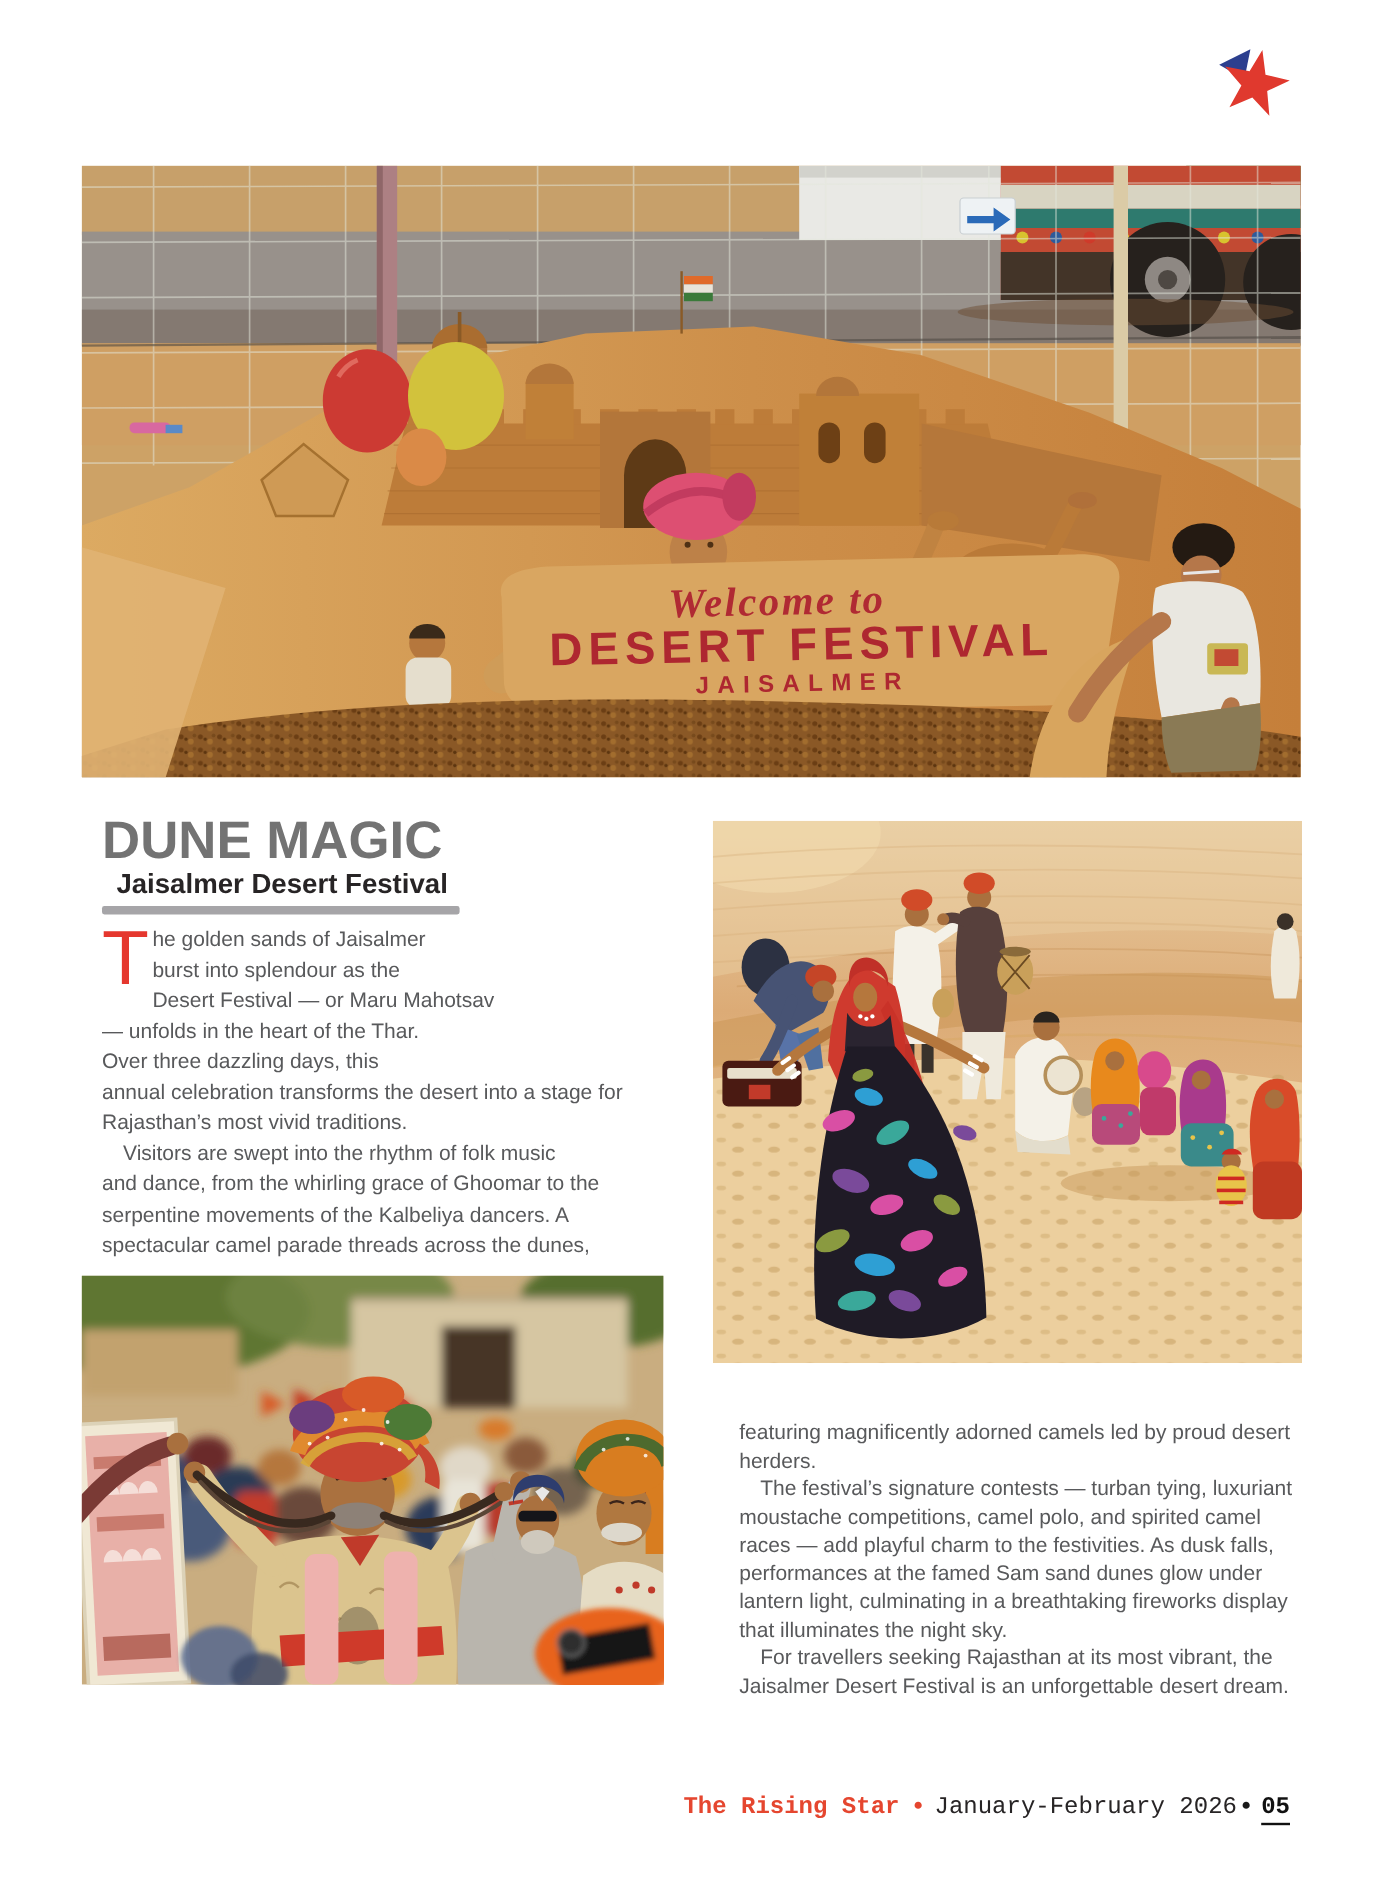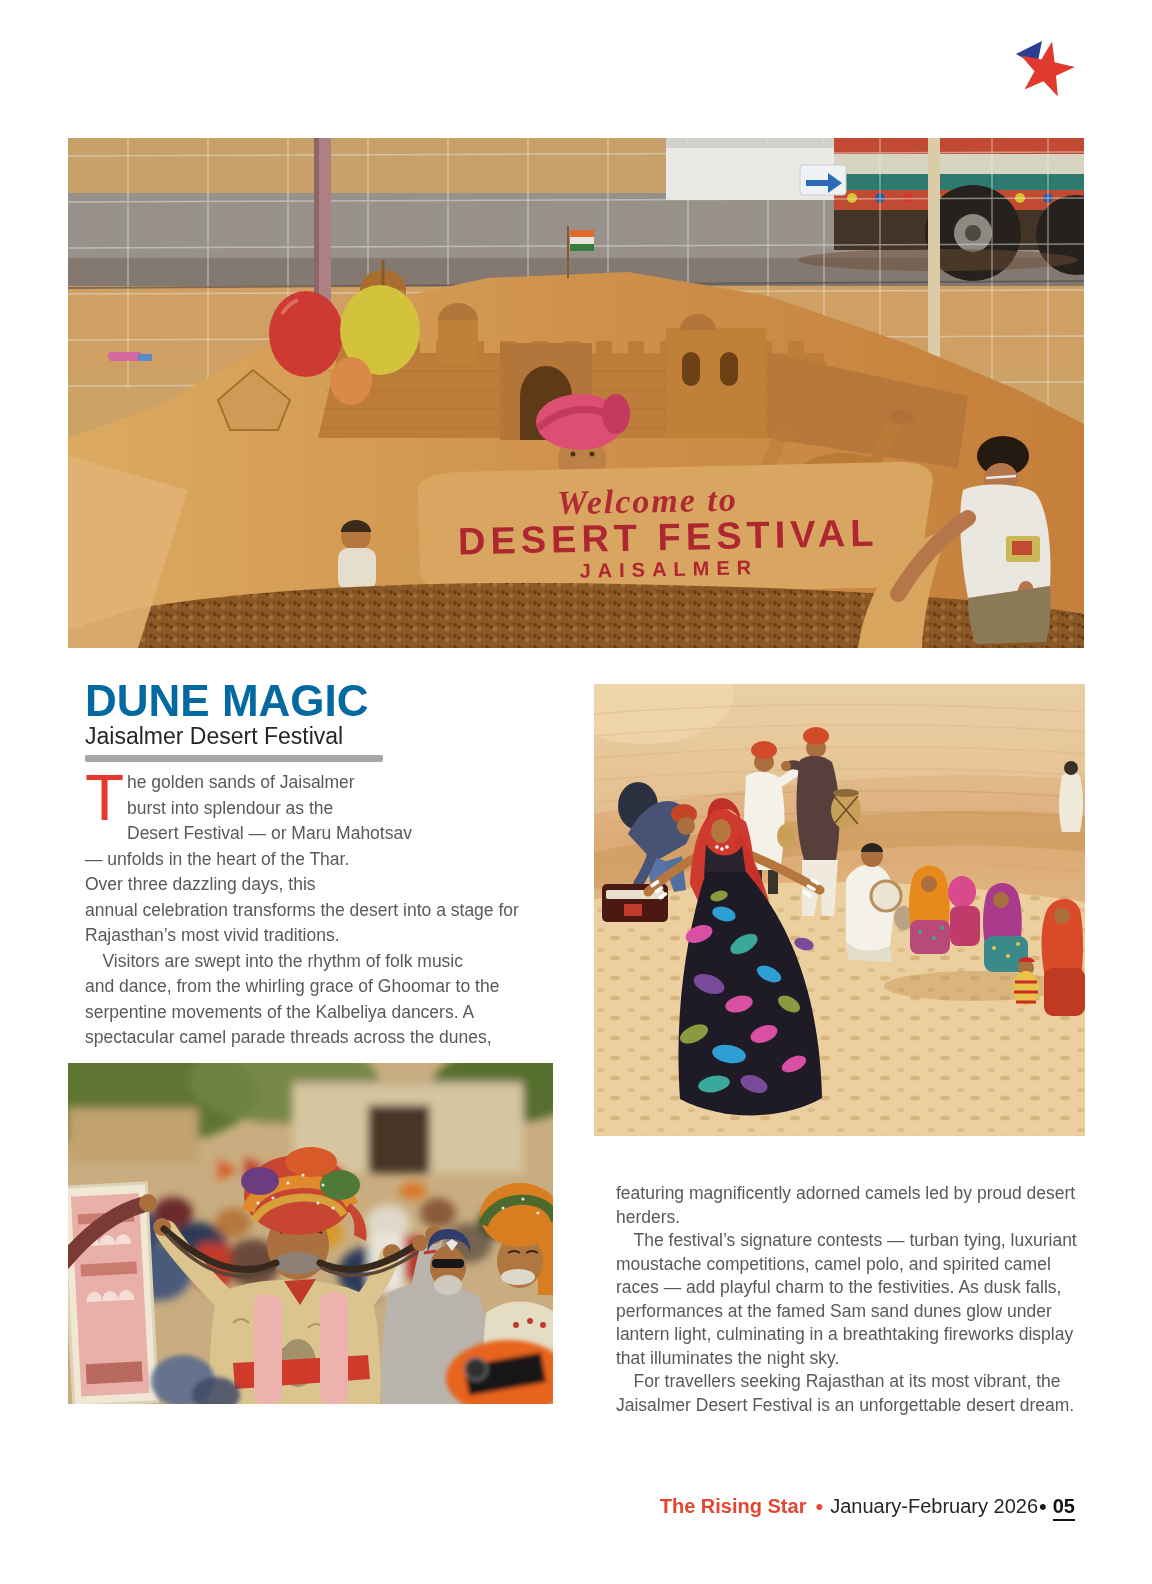--- a/index.html
+++ b/index.html
@@ -15,25 +15,25 @@
   .photo { position:absolute; overflow:hidden; }
   .photo svg { display:block; width:100%; height:100%; }
   .photo-main { left:68px; top:138px; width:1016px; height:510px; }
   .photo-dunes { left:594px; top:684px; width:491px; height:452px; }
   .photo-moustache { left:68px; top:1063px; width:485px; height:341px; }
 
   
   .article-title {
     position:absolute; left:85px; top:679px;
     font-size:44px; font-weight:bold; letter-spacing:0px;
-    color:#0369a1; line-height:1;
+    color:#737373; line-height:1;
   }
   .article-subtitle {
-    position:absolute; left:85px; top:724px;
-    font-size:23px; font-weight:normal; color:#272425; line-height:1.1;
+    position:absolute; left:97px; top:724px;
+    font-size:23px; font-weight:bold; color:#272425; line-height:1.1;
   }
   .header-rule {
     position:absolute; left:85px; top:755px; width:298px; height:7px;
     background:#a6a5a8; border-radius:2px;
   }
 
   
   .calendar {
     position:absolute; left:378px; top:712px; width:163px; height:142px;
     background:#f4f3f4; border-radius:10px;
@@ -67,21 +67,21 @@
   .col1 { left:85px; top:770px; width:540px; line-height:25.5px; }
   .col2 { left:616px; top:1182px; width:500px; line-height:23.5px; }
   .dropcap {
     float:left; width:36px; height:48px; margin:4px 6px 0 0;
     font-size:64px; line-height:48px; color:#e5372e; font-weight:normal;
   }
 
   
   .footer {
     position:absolute; top:1495px; right:77px;
-    display:flex; align-items:baseline; font-size:20px; color:#272425;
+    display:flex; align-items:baseline; font-size:20px; color:#272425;font-family:Liberation Mono, monospace;
   }
   .f-pub { color:#e5462f; font-weight:bold; }
   .f-dot { font-size:22px; line-height:1; position:relative; top:1px; }
   .f-dot.red { color:#e5462f; margin:0 7px 0 9px; }
   .f-dot.dark { color:#1a1a1a; margin:0 6px 0 1px; }
   .f-page { font-weight:bold; color:#111111; border-bottom:2.5px solid #111111; padding-bottom:1px; }
 </style>
 </head>
 <body>
 

